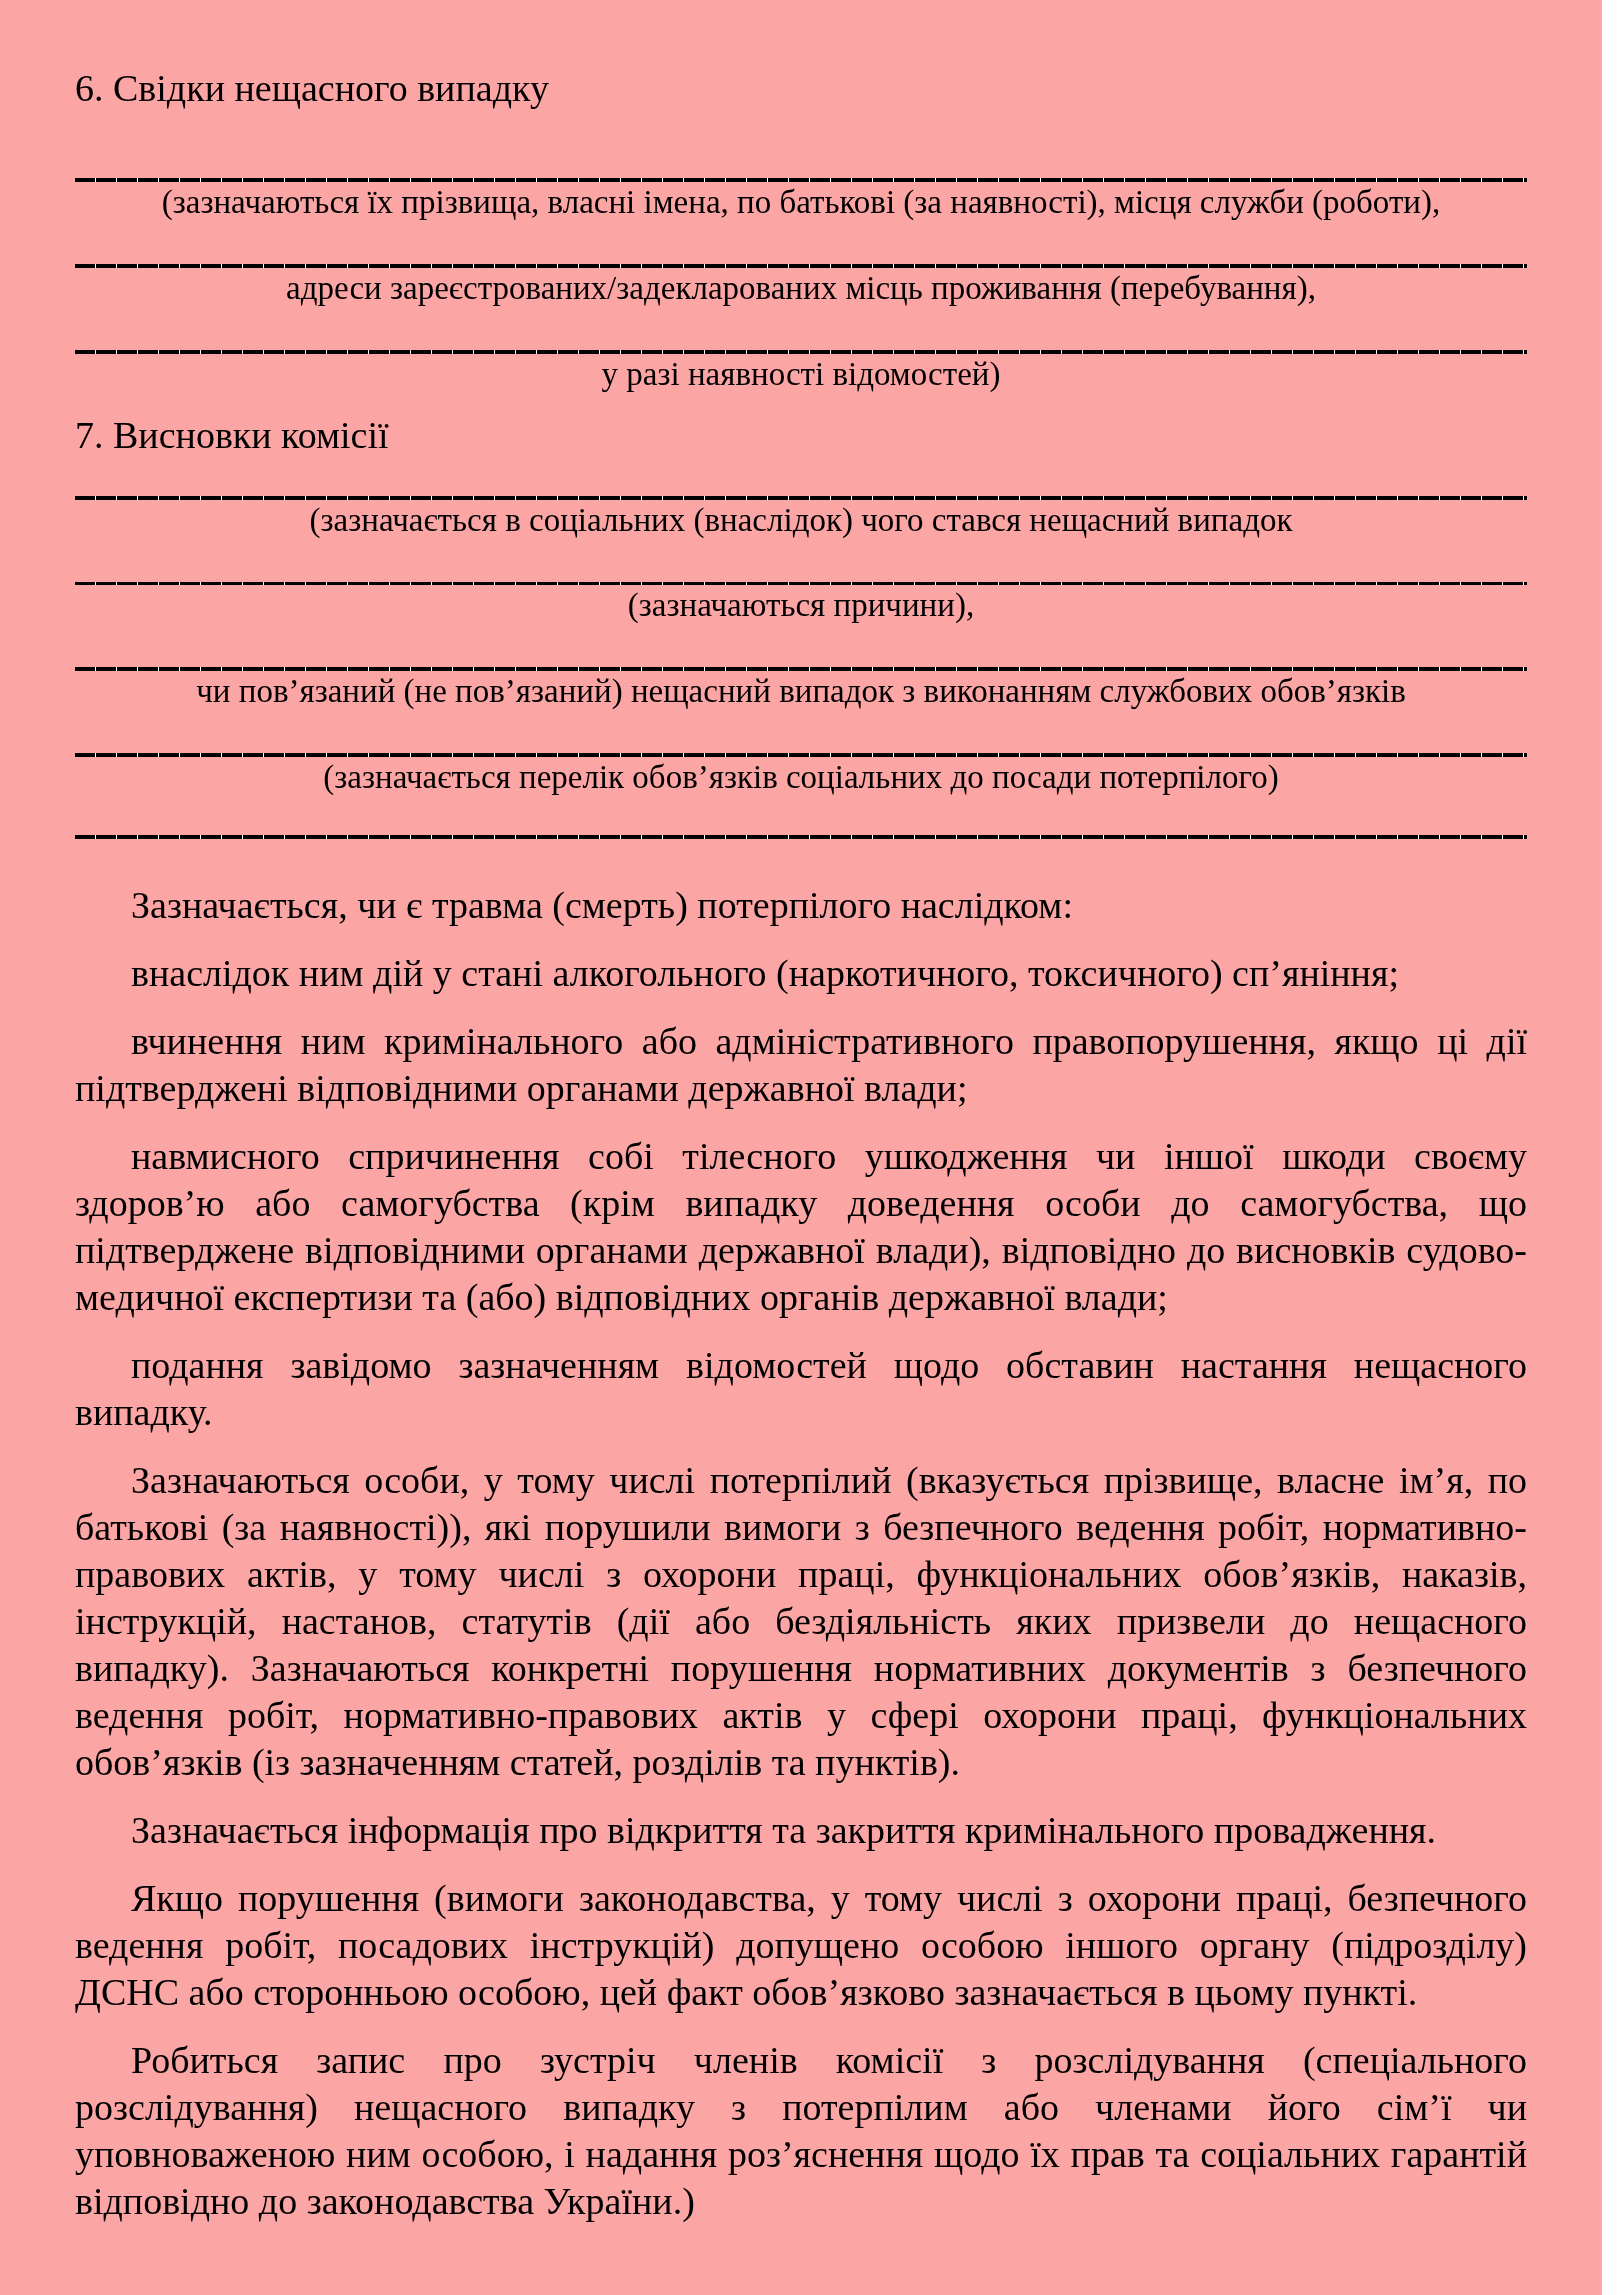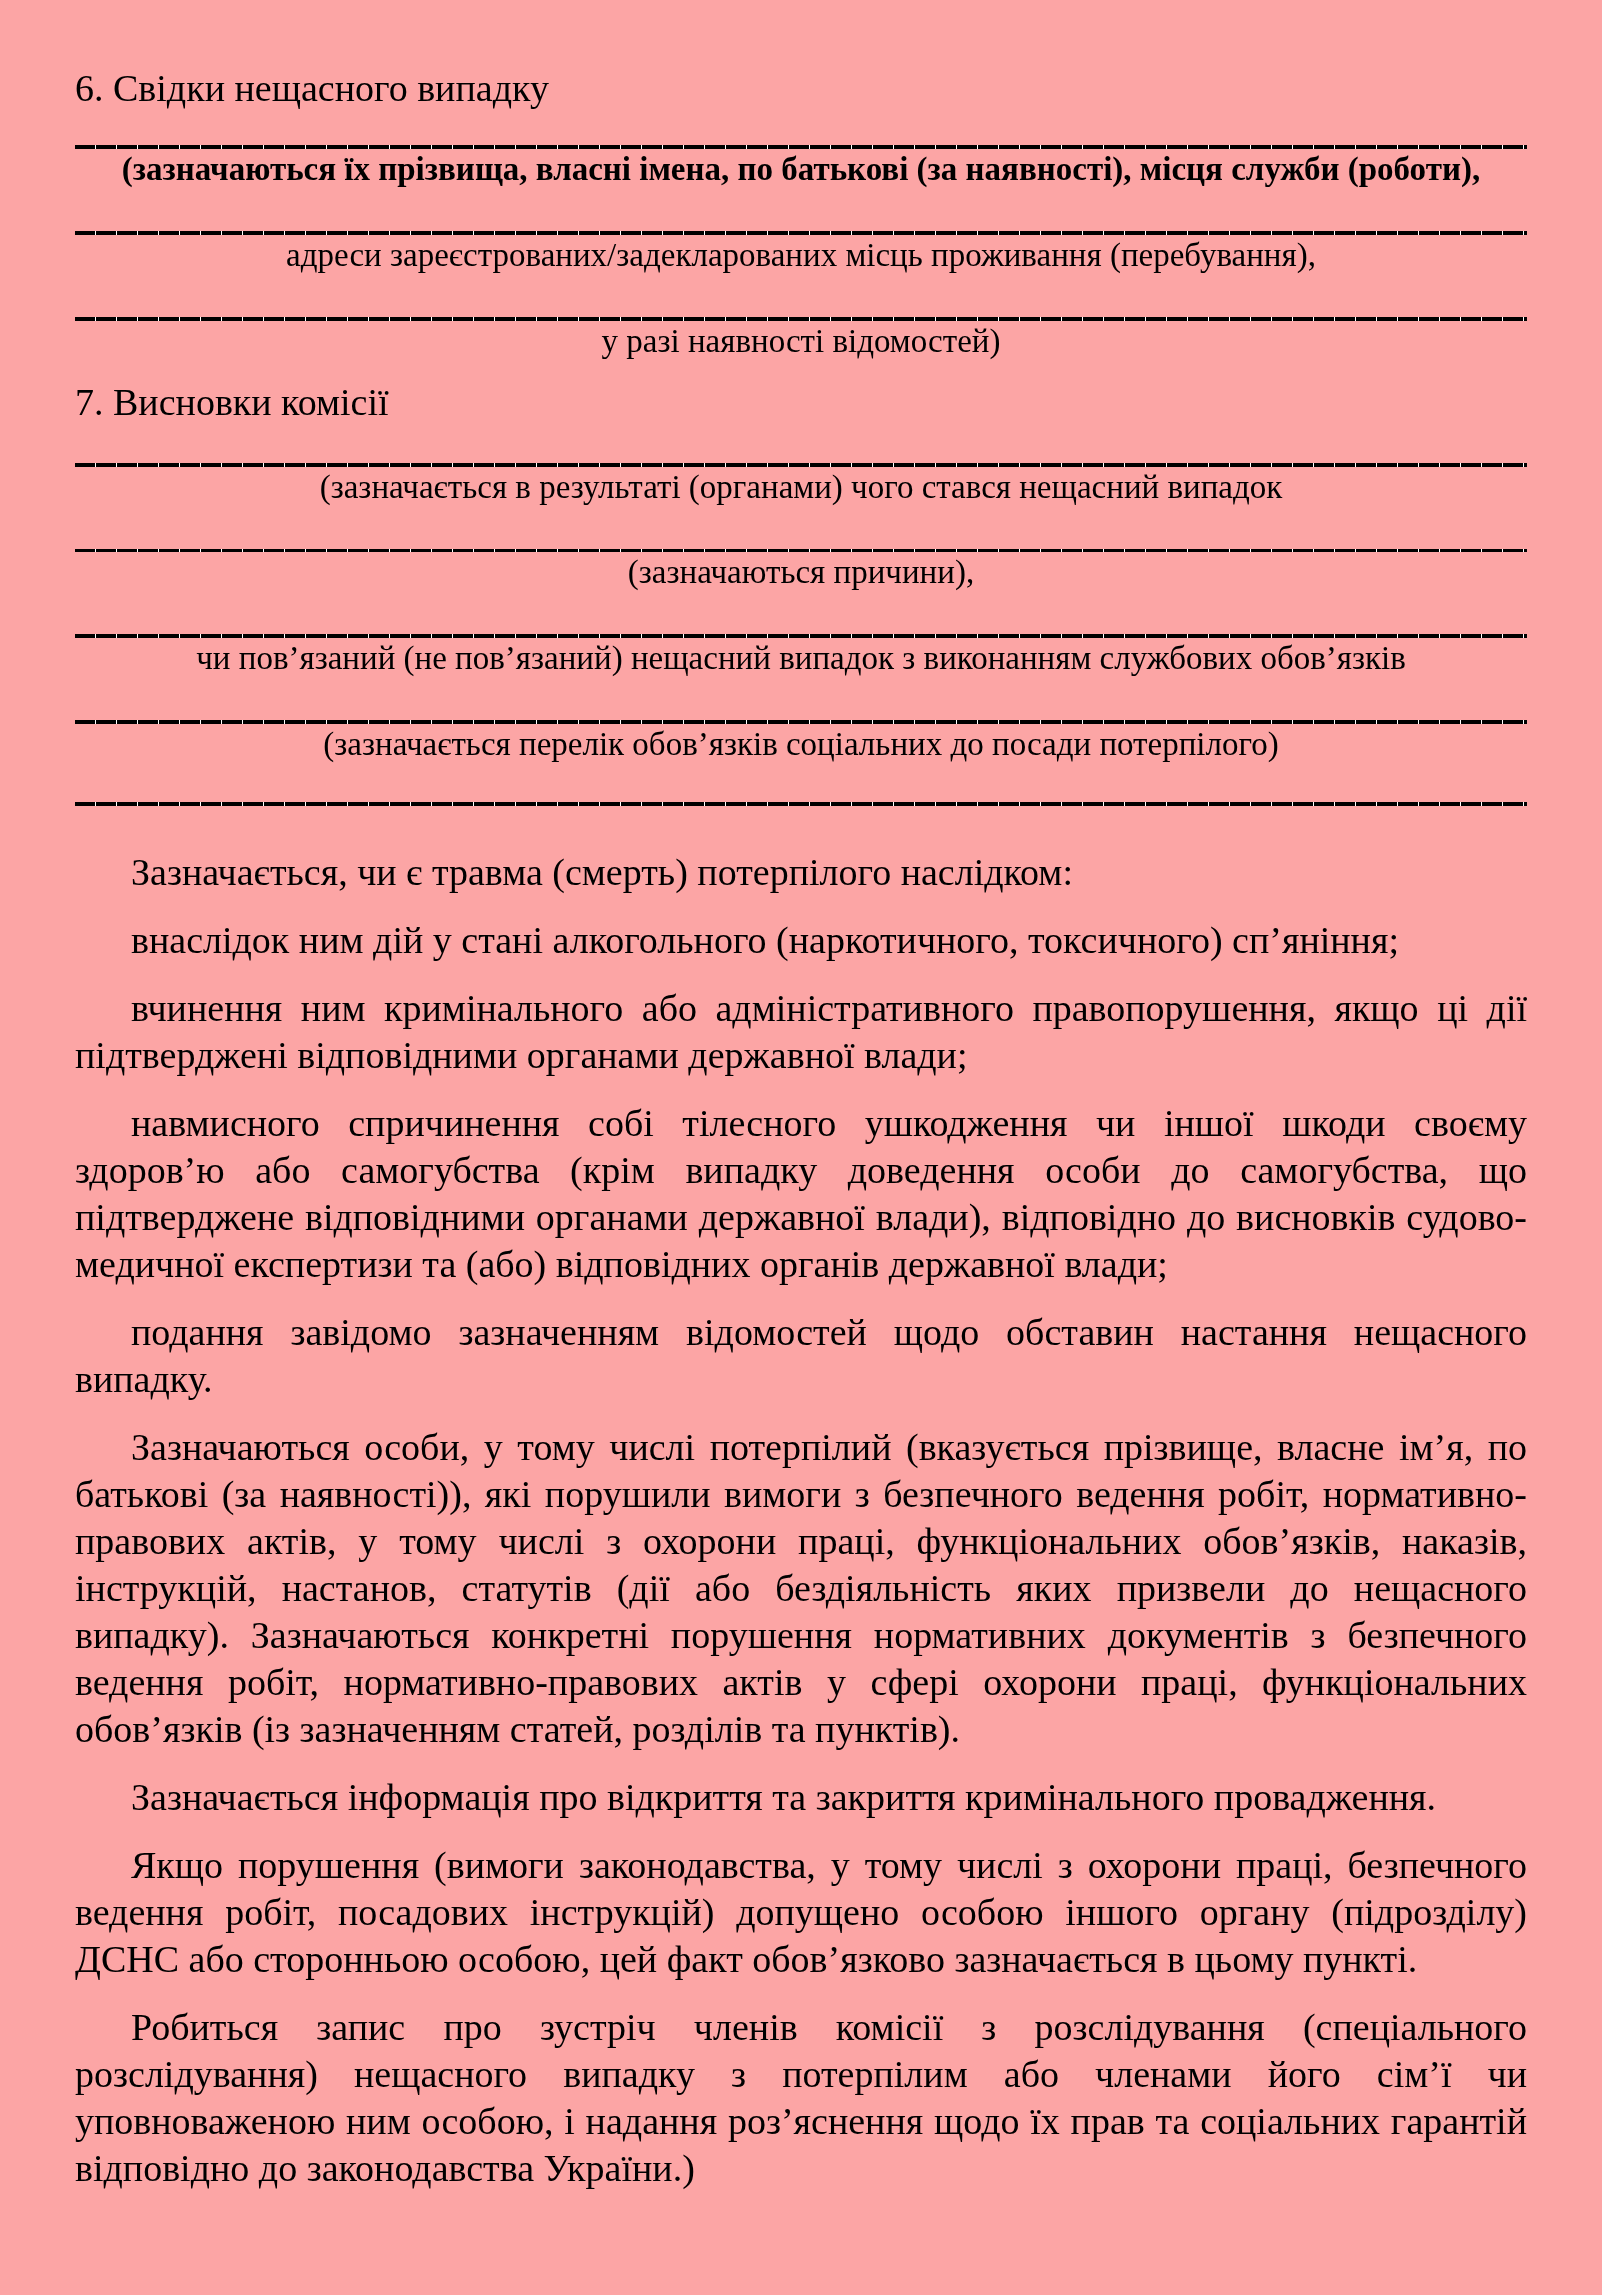--- a/index.html
+++ b/index.html
@@ -30,21 +30,21 @@
     height: 3.9px;
     background: repeating-linear-gradient(90deg, #000 0px, #000 19.6px, #fff 19.6px, #fff 21px);
   }
   .rule.bare { margin: 0; }
   .caption {
     font-size: 33px;
     line-height: 41px;
     text-align: center;
   }
   .sec7-fields { margin-top: 37px; }
-  .sec6-fields .field:first-child { margin-top: 33px; font-weight: bold; }
+  .sec6-fields .field:first-child { margin-top: 66px; }
   .paragraphs { margin-top: 43px; }
   .para {
     font-size: 38px;
     line-height: 47px;
     text-align: justify;
     text-indent: 56px;
     margin: 0 0 21px 0;
   }
 </style>
 </head>
@@ -67,21 +67,21 @@
       <div class="rule"></div>
       <div class="caption">у разі наявності відомостей)</div>
     </div>
   </div>
 
   <div class="heading">7. Висновки комісії</div>
 
   <div class="sec7-fields">
     <div class="field">
       <div class="rule"></div>
-      <div class="caption">(зазначається в результаті (органами) чого стався нещасний випадок</div>
+      <div class="caption">(зазначається в соціальних (внаслідок) чого стався нещасний випадок</div>
     </div>
     <div class="field">
       <div class="rule"></div>
       <div class="caption">(зазначаються причини),</div>
     </div>
     <div class="field">
       <div class="rule"></div>
       <div class="caption">чи пов’язаний (не пов’язаний) нещасний випадок з виконанням службових обов’язків</div>
     </div>
     <div class="field pre-close">

